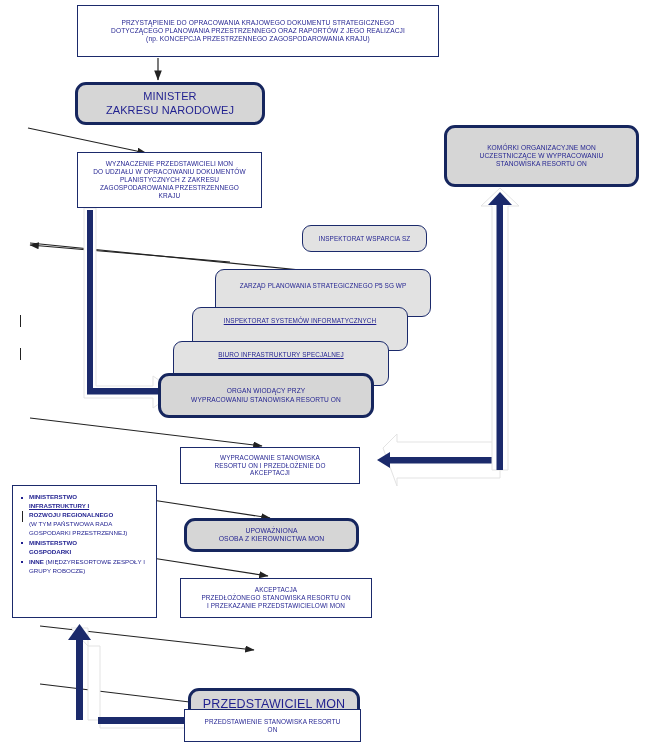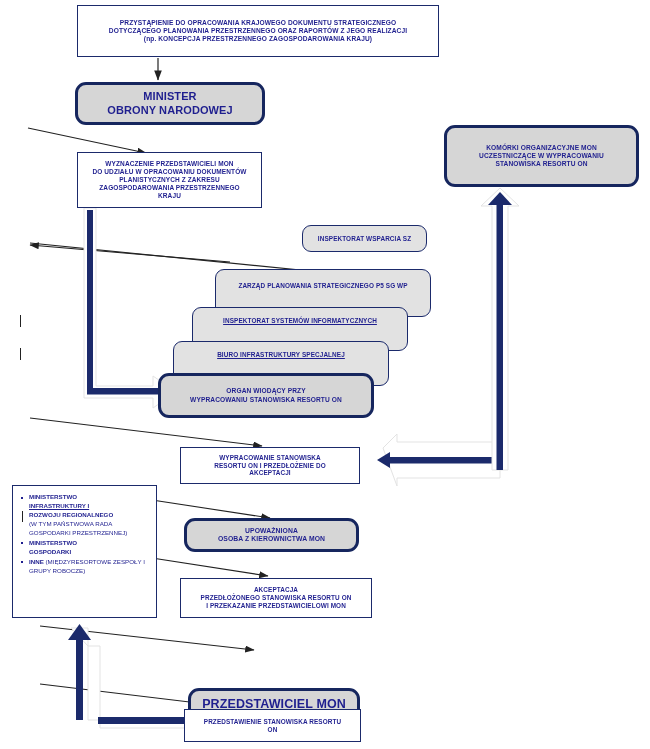--- a/index.html
+++ b/index.html
@@ -2,21 +2,21 @@
 <html><head>
 <meta charset="utf-8">
 <style>
   html,body{margin:0;padding:0;background:#ffffff;}
   body{width:650px;height:749px;position:relative;overflow:hidden;
        font-family:"Liberation Sans","DejaVu Sans",sans-serif;}
   #canvas{position:absolute;left:0;top:0;width:650px;height:749px;}
 
   
   .box{position:absolute;box-sizing:border-box;display:flex;align-items:center;
-       justify-content:center;text-align:center;color:#1f1f8f;font-weight:bold;
+       justify-content:center;text-align:center;color:#1f1f8f;font-weight:normal;
        letter-spacing:.1px;}
   .box .txt{display:block;line-height:1.22;padding:0 4px;}
 
   
   .rect{background:#ffffff;border:1.6px solid #1b2a6b;}
   
   .round{background:#d6d6d6;border:3px solid #16265e;border-radius:11px;}
   
   .round-thin{background:#e2e2e2;border:1.8px solid #1b2a6b;border-radius:9px;}
 
@@ -120,21 +120,21 @@
     <span class="txt">
       <span>PRZYSTĄPIENIE DO OPRACOWANIA KRAJOWEGO DOKUMENTU STRATEGICZNEGO</span><br>
       <span>DOTYCZĄCEGO PLANOWANIA PRZESTRZENNEGO ORAZ RAPORTÓW Z JEGO REALIZACJI</span><br>
       <span>(np. KONCEPCJA PRZESTRZENNEGO ZAGOSPODAROWANIA KRAJU)</span>
     </span>
   </div>
 
   <div class="box round" style="left:75px;top:82px;width:190px;height:43px;font-size:11px;">
     <span class="txt">
       <span>MINISTER</span><br>
-      <span>OBRONY NARODOWEJ</span>
+      <span>ZAKRESU NARODOWEJ</span>
     </span>
   </div>
 
   <div class="box rect" style="left:77px;top:152px;width:185px;height:56px;font-size:6.5px;">
     <span class="txt">
       <span>WYZNACZENIE PRZEDSTAWICIELI MON</span><br>
       <span>DO UDZIAŁU W OPRACOWANIU DOKUMENTÓW</span><br>
       <span>PLANISTYCZNYCH Z ZAKRESU</span><br>
       <span>ZAGOSPODAROWANIA PRZESTRZENNEGO</span><br>
       <span>KRAJU</span>

